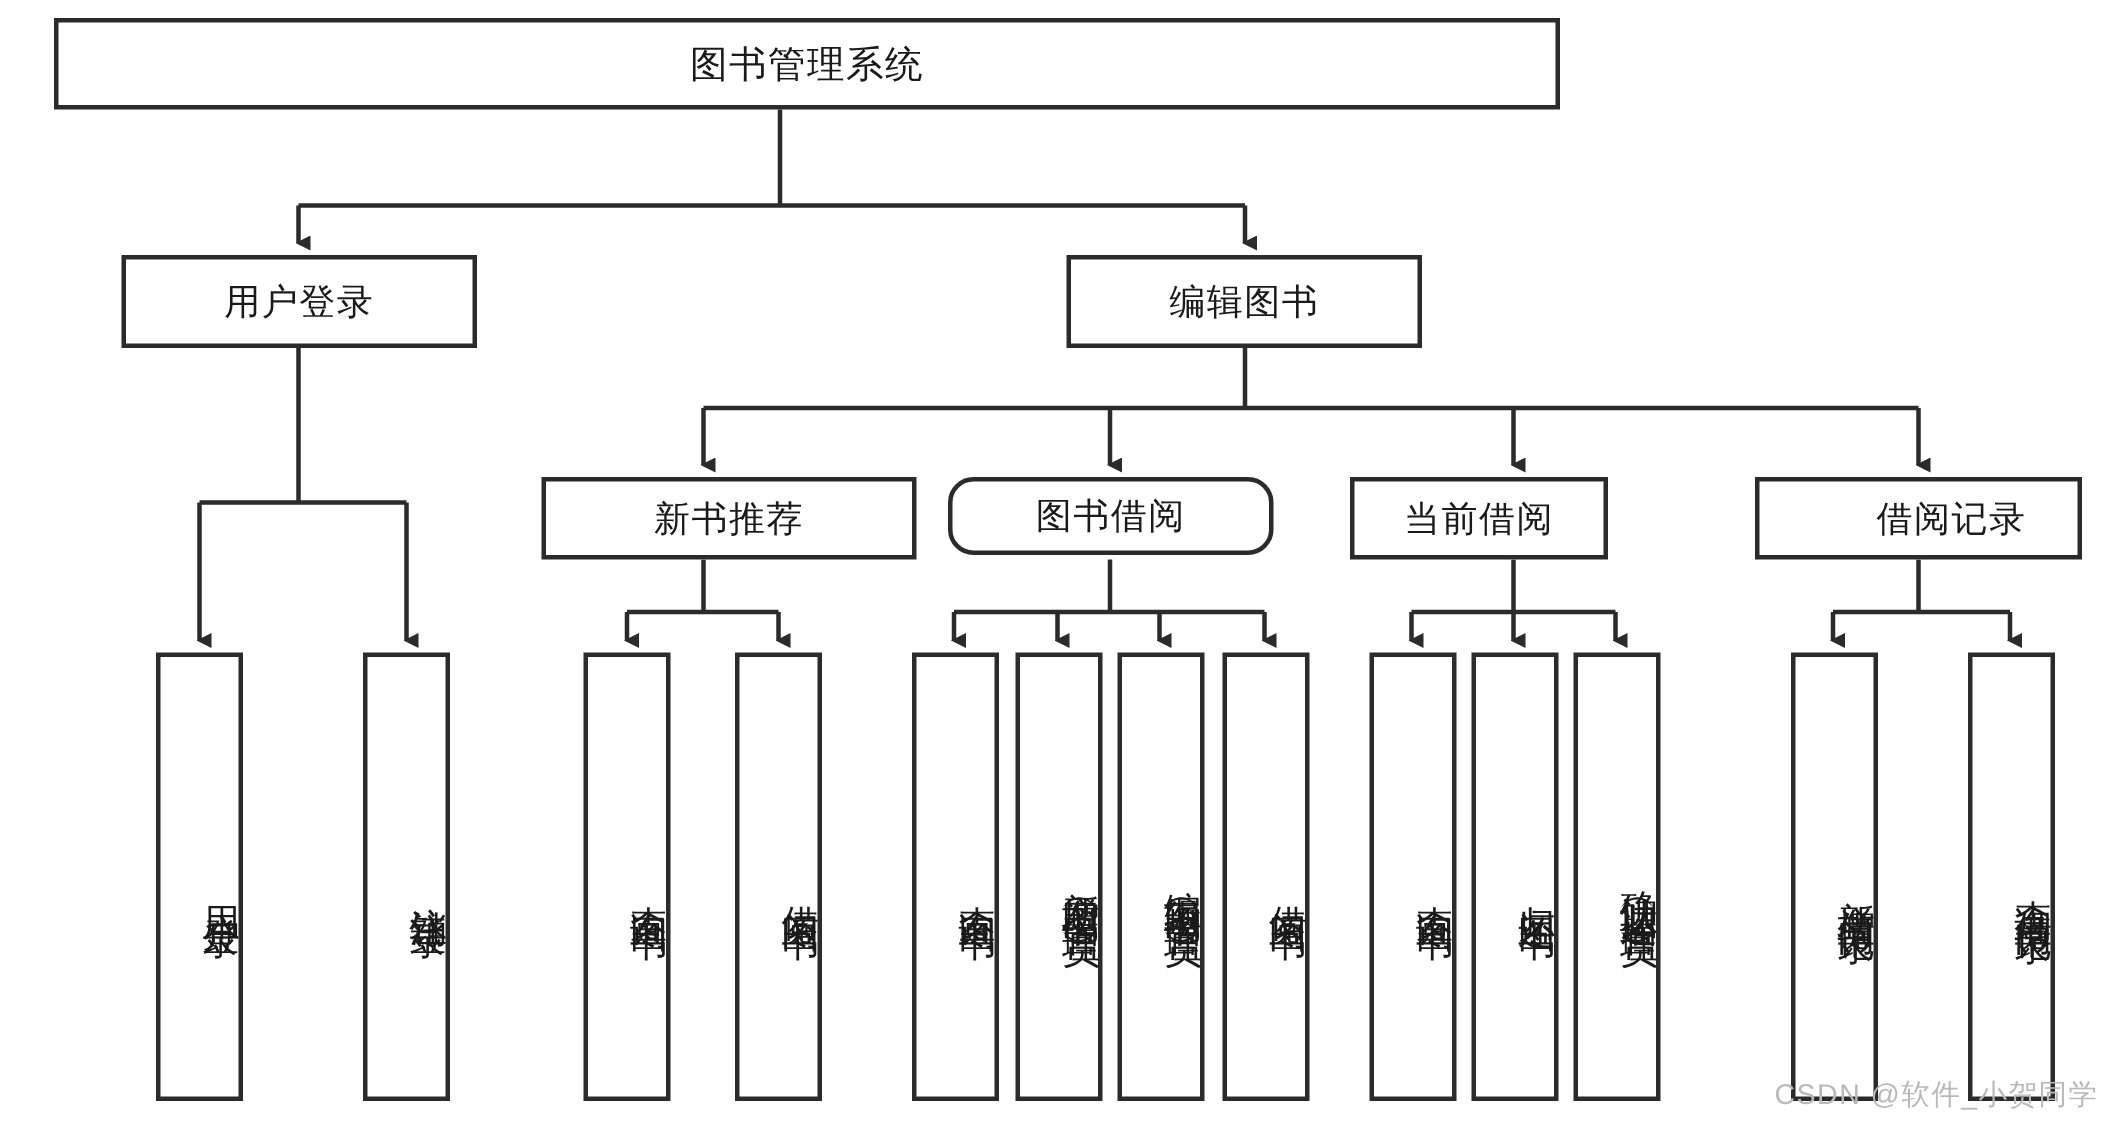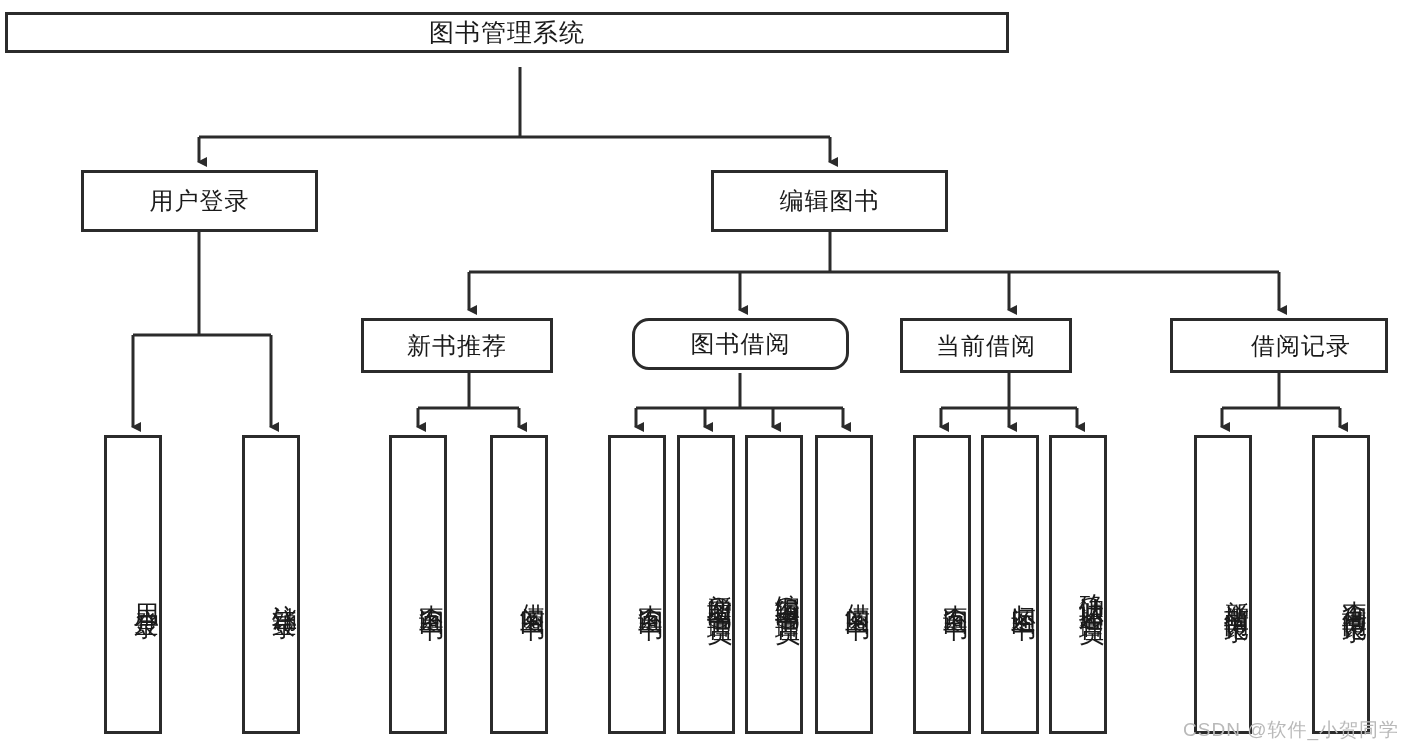--- a/index.html
+++ b/index.html
@@ -103,32 +103,32 @@
       <path d="M1009,408 L1009,427" marker-end="url(#arrow)"></path>
       <path d="M1077,408 L1077,427" marker-end="url(#arrow)"></path>
 
       <path d="M1279,373 L1279,408"></path>
       <path d="M1222,408 L1340,408"></path>
       <path d="M1222,408 L1222,427" marker-end="url(#arrow)"></path>
       <path d="M1340,408 L1340,427" marker-end="url(#arrow)"></path>
     </g>
   </svg>
 
-  <div class="node h" id="root-node" style="left:5px;top:12px;width:1004px;height:41px;">
+  <div class="node h" id="root-node" style="left:36px;top:12px;width:1004px;height:61px;">
     <span>图书管理系统</span>
   </div>
 
   <div class="node h" style="left:81px;top:170px;width:237px;height:62px;">
     <span>用户登录</span>
   </div>
   <div class="node h" style="left:711px;top:170px;width:237px;height:62px;">
     <span>编辑图书</span>
   </div>
 
-  <div class="node h" style="left:361px;top:318px;width:192px;height:55px;align-items:center;">
+  <div class="node h" style="left:361px;top:318px;width:250px;height:55px;align-items:center;">
     <span>新书推荐</span>
   </div>
   <div class="node h" style="left:632px;top:318px;width:217px;height:52px;border-radius:17px;">
     <span>图书借阅</span>
   </div>
   <div class="node h" style="left:900px;top:318px;width:172px;height:55px;">
     <span>当前借阅</span>
   </div>
   <div class="node h" style="left:1170px;top:318px;width:218px;height:55px;padding-left:44px;">
     <span>借阅记录</span>

